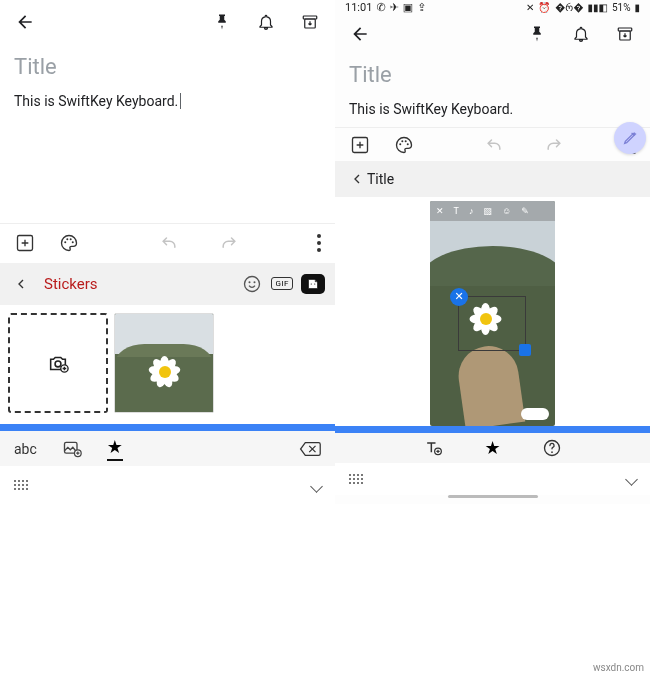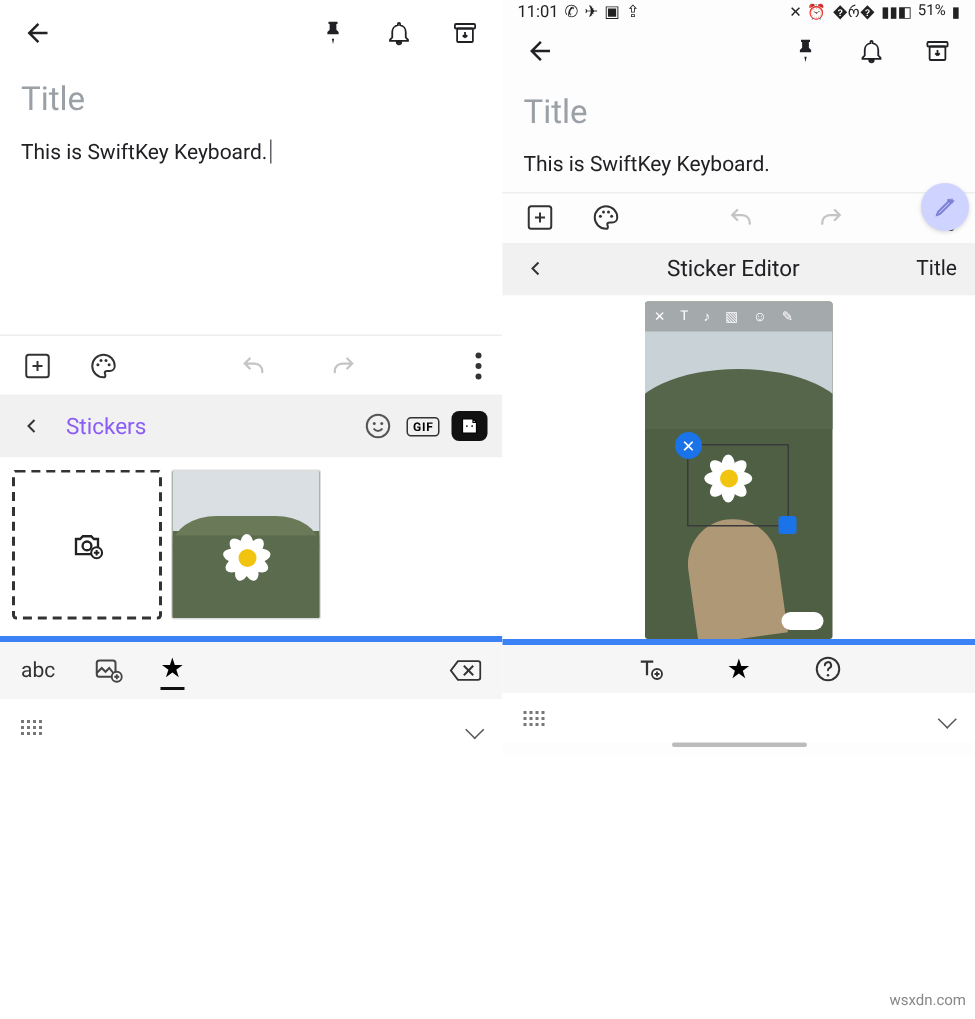--- a/index.html
+++ b/index.html
@@ -53,24 +53,24 @@
   .kb-topbar .left { display: flex; gap: 22px; align-items: center; }
   .kb-topbar .center { display: flex; gap: 38px; align-items: center; color: #bdbdbd; }
   .more-dots { display: inline-flex; flex-direction: column; gap: 3px; }
   .more-dots i { width: 4px; height: 4px; border-radius: 50%; background: #333; display: block; }
 
   
   .stickers-bar {
     height: 42px; background: #f1f1f1; display: flex; align-items: center;
     padding: 0 10px; gap: 8px;
   }
-  .stickers-bar .label { font-size: 15px; color: #8b5cf6; margin-left: 4px; }
+  .stickers-bar .label { font-size: 15px; color: #b91c1c; margin-left: 4px; }
   .stickers-bar .spacer { flex: 1; }
   .gif-badge {
-    font-size: 8px; font-weight: 700; border: 1.4px solid #333; border-radius: 3px;
+    font-size: 8px; font-weight: 400; border: 1.4px solid #333; border-radius: 3px;
     padding: 1px 3px; letter-spacing: .5px;
   }
   .palette-chip {
     width: 24px; height: 20px; border-radius: 5px; background: #111;
     display: inline-flex; align-items: center; justify-content: center;
   }
 
   
   .stickers-content {
     background: #fff; padding: 8px; display: flex; gap: 6px; flex: 1;
@@ -120,21 +120,21 @@
   .crop-handle { position:absolute; bottom:-6px; right:-6px; width:12px; height:12px; background:#1a73e8; border-radius:2px; }
   .big-daisy { position:absolute; top:102px; left:40px; width:44px; height:44px; }
   .hand { position:absolute; bottom:0; left:30px; width:60px; height:80px; background:#d8b18c; border-radius:30px 30px 0 0; opacity:.7; transform: rotate(-8deg); }
   .chip-bottom {
     position:absolute; bottom:6px; right:6px; width:28px; height:12px; background:#fff; border-radius:8px;
   }
 
   
   .kb-mode-bar {
     height: 42px; background: #f6f6f6; display:flex; align-items:center; justify-content: space-between;
-    padding: 0 14px; border-top: 4px solid #3b82f6;
+    padding: 0 14px; border-top: 7px solid #3b82f6;
   }
   .kb-mode-bar .grp { display:flex; align-items:center; gap:24px; }
   .abc { font-size: 14px; color: #333; }
   .star-solid { font-size: 18px; }
   .star-solid.underlined { border-bottom: 2px solid #111; padding-bottom: 2px; }
 
   .kb-collapse-bar {
     height: 38px; display:flex; align-items:center; justify-content:space-between;
     padding: 0 14px; background:#fff;
   }
@@ -431,21 +431,20 @@
         <i></i>
       </span>
   </div>
 
   <div class="sticker-editor-bar">
     <span class="chev icn">
       <svg width="16" height="16" viewBox="0 0 24 24">
           <path d="M15 6l-6 6 6 6" fill="none" stroke="#333" stroke-width="2"></path>
         </svg>
     </span>
-    <span class="title">Sticker Editor</span>
     <span class="send">Title</span>
   </div>
 
   <div class="editor-canvas-wrap">
     <div class="editor-canvas">
       <div class="csky"></div>
         <div class="cmount"></div>
       <div class="editor-toolbar">
         <span>✕</span>
         <span>T</span>

